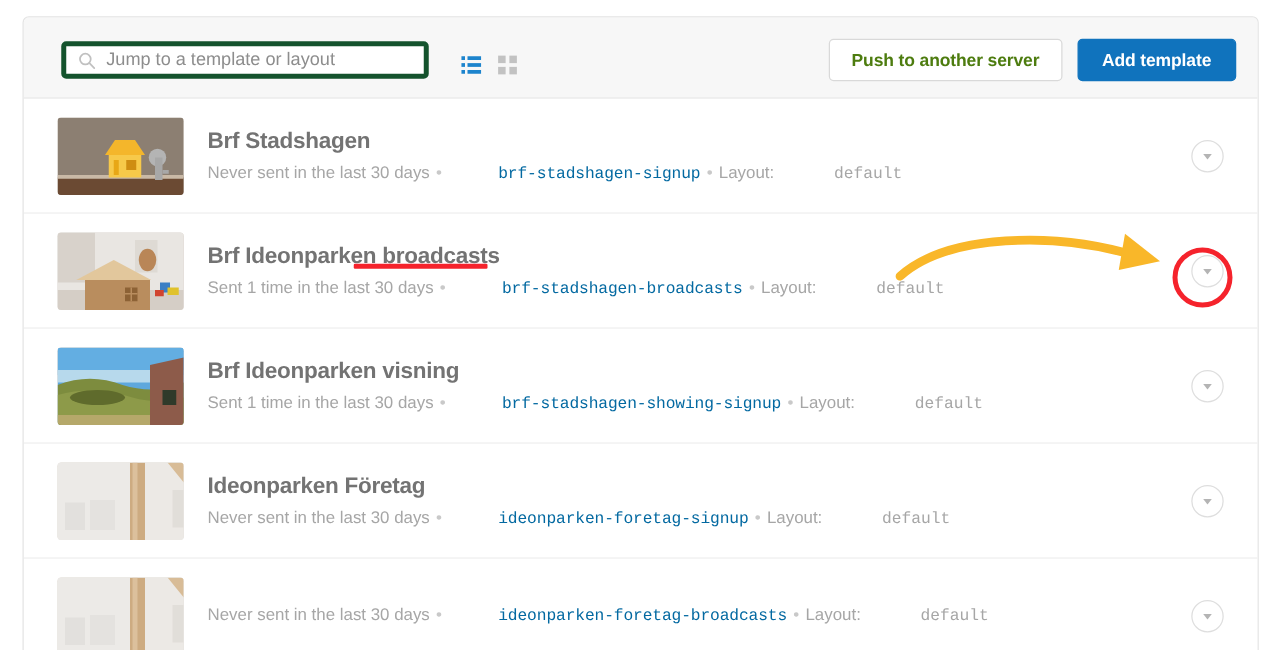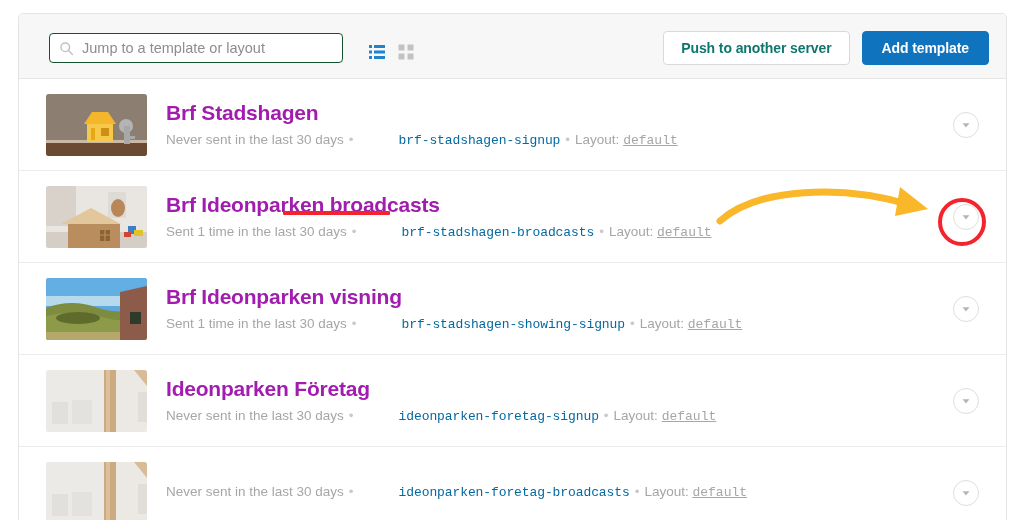--- a/index.html
+++ b/index.html
@@ -39,21 +39,21 @@
     background: #f7f7f7;
     border-bottom: 1px solid #e6e6e6;
   }
   .search-wrap {
     position: absolute;
     left: 30px;
     top: 19px;
     width: 294px;
     height: 30px;
     background: #ffffff;
-    border: 1px solid #14532d;
+    border: 4px solid #14532d;
     border-radius: 4px;
     display: flex;
     align-items: center;
     padding: 0 9px;
   }
   .search-icon { width: 15px; height: 15px; flex: 0 0 15px; margin-right: 8px; opacity: .55; }
   .search-input {
     border: 0;
     outline: 0;
     background: transparent;
@@ -93,21 +93,21 @@
     display: inline-flex;
     align-items: center;
     justify-content: center;
     cursor: pointer;
     white-space: nowrap;
     letter-spacing: -.1px;
   }
   .btn-secondary {
     background: #ffffff;
     border: 1px solid #d9d9d9;
-    color: #0f766e;
+    color: #4d7c0f;
     padding: 0 17px;
     text-align: center;
   }
   .btn-primary {
     background: #1073bd;
     border: 1px solid #1073bd;
     color: #ffffff;
     padding: 12px 19px;
   }
 
@@ -127,47 +127,47 @@
     height: 62px;
     border-radius: 3px;
     overflow: hidden;
     position: relative;
     background: #d8d2cb;
   }
   .thumb svg { display: block; width: 101px; height: 62px; }
 
   .row-body { flex: 1 1 auto; padding-left: 19px; min-width: 0; }
   .row-title {
-    font-size: 21px;
+    font-size: 18px;
     font-weight: bold;
-    color: #a21caf;
+    color: #737373;
     letter-spacing: -.2px;
     margin: 0 0 7px 0;
     line-height: 1.15;
   }
   .row-meta {
     font-size: 13.5px;
     color: #a6a6a6;
     line-height: 1.2;
     white-space: nowrap;
   }
   .row-meta .sep { padding: 0 5px; color: #c9c9c9; }
   .mono {
     font-family: "Liberation Mono", monospace;
     font-size: 13px;
     color: #0369a1;
     letter-spacing: -.1px;
     margin-left: 40px;
   }
   .layout-link {
     color: #a6a6a6;
-    text-decoration: underline;
     font-family: "Liberation Mono", monospace;
     font-size: 13px;
     cursor: pointer;
+    margin-left: 44px;
   }
 
   .chevron-btn {
     flex: 0 0 26px;
     width: 26px;
     height: 26px;
     border: 1px solid #dedede;
     border-radius: 50%;
     display: flex;
     align-items: center;

